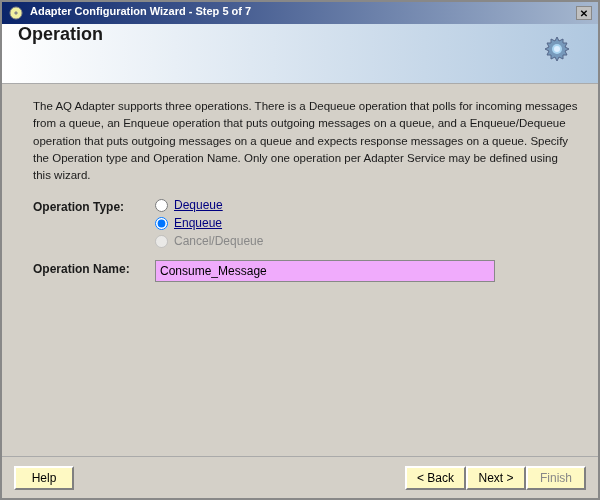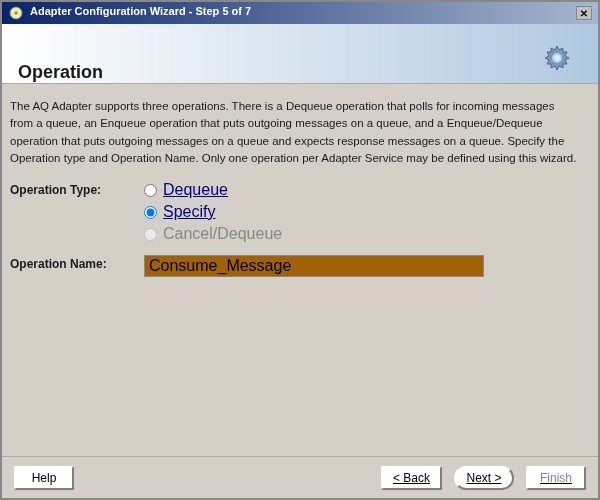--- a/index.html
+++ b/index.html
@@ -60,21 +60,21 @@
       font-size: 10px;
       color: black;
       cursor: pointer;
       font-weight: bold;
     }
 
     .header-banner {
       background: linear-gradient(to right, #ffffff, #b0c8e0);
       height: 60px;
       display: flex;
-      align-items: flex-end;
+      align-items: flex-start;
       justify-content: space-between;
       padding: 0 16px 0 16px;
       border-bottom: 1px solid #aaa;
       flex-shrink: 0;
     }
 
     .header-title {
       font-size: 18px;
       font-weight: bold;
       color: #1a1a1a;
@@ -84,42 +84,42 @@
       width: 50px;
       height: 50px;
       display: flex;
       align-items: center;
       justify-content: center;
     }
 
     .content-area {
       flex: 1;
       background: #d4d0c8;
-      padding: 14px 20px 10px 8px;
+      padding: 14px 20px 10px 31px;
       display: flex;
       flex-direction: column;
       gap: 14px;
     }
 
     .description-text {
       font-size: 11.5px;
       color: #1a1a1a;
       line-height: 1.5;
     }
 
     .form-section {
       display: flex;
       flex-direction: column;
       gap: 12px;
     }
 
     .form-row {
       display: flex;
       align-items: flex-start;
-      gap: 24px;
+      gap: 12px;
     }
 
     .form-label {
       width: 110px;
       font-size: 12px;
       font-weight: bold;
       color: #1a1a1a;
       padding-top: 2px;
       flex-shrink: 0;
     }
@@ -139,39 +139,39 @@
 
     .radio-item input[type="radio"] {
       margin: 0;
     }
 
     .radio-item.disabled {
       color: #888;
     }
 
     .radio-item label {
-      font-size: 16px;
+      font-size: 12px;
       text-decoration: underline;
       color: #000080;
       cursor: pointer;
     }
 
     .radio-item.disabled label {
       color: #888;
       text-decoration: none;
       cursor: default;
     }
 
     .text-input {
       width: 340px;
       height: 22px;
       border: 1px solid #888;
-      background: #a16207;
+      background: #f0abfc;
       padding: 2px 4px;
-      font-size: 16px;
+      font-size: 12px;
       font-family: Arial, sans-serif;
     }
 
     .footer {
       height: 42px;
       background: #d4d0c8;
       border-top: 1px solid #aaa;
       display: flex;
       align-items: center;
       justify-content: space-between;
@@ -179,47 +179,45 @@
       flex-shrink: 0;
     }
 
     .footer-left {
       display: flex;
       gap: 6px;
     }
 
     .footer-right {
       display: flex;
-      gap: 12px;
-      text-decoration: underline;
+      gap: 0;
     }
 
     .btn {
       height: 24px;
       min-width: 60px;
       padding: 0 10px;
-      background: #ffffff;
+      background: #fef9c3;
       border: 2px solid;
       border-color: #ffffff #808080 #808080 #ffffff;
       font-size: 12px;
       cursor: pointer;
       display: flex;
       align-items: center;
       justify-content: center;
       font-family: Arial, sans-serif;
     }
 
     .btn:disabled, .btn.disabled {
       color: #888;
       cursor: default;
     }
 
     .btn.primary {
       font-weight: normal;
-      border-radius: 12px;
     }
 
     
     .gear-icon-svg {
       width: 48px;
       height: 48px;
     }
   </style>
 </head>
 <body>
@@ -264,21 +262,21 @@
 
       <div class="form-row">
         <span class="form-label">Operation Type:</span>
         <div class="radio-group">
           <div class="radio-item">
             <input type="radio" id="radio-dequeue" name="operation_type" style="">
             <label for="radio-dequeue">Dequeue</label>
           </div>
           <div class="radio-item">
             <input type="radio" id="radio-enqueue" name="operation_type" checked="" style="">
-            <label for="radio-enqueue">Specify</label>
+            <label for="radio-enqueue">Enqueue</label>
           </div>
           <div class="radio-item disabled">
             <input type="radio" id="radio-enqueue-dequeue" name="operation_type" disabled="" style="">
             <label for="radio-enqueue-dequeue">Cancel/Dequeue</label>
           </div>
         </div>
       </div>
 
       <div class="form-row">
         <span class="form-label">Operation Name:</span>

